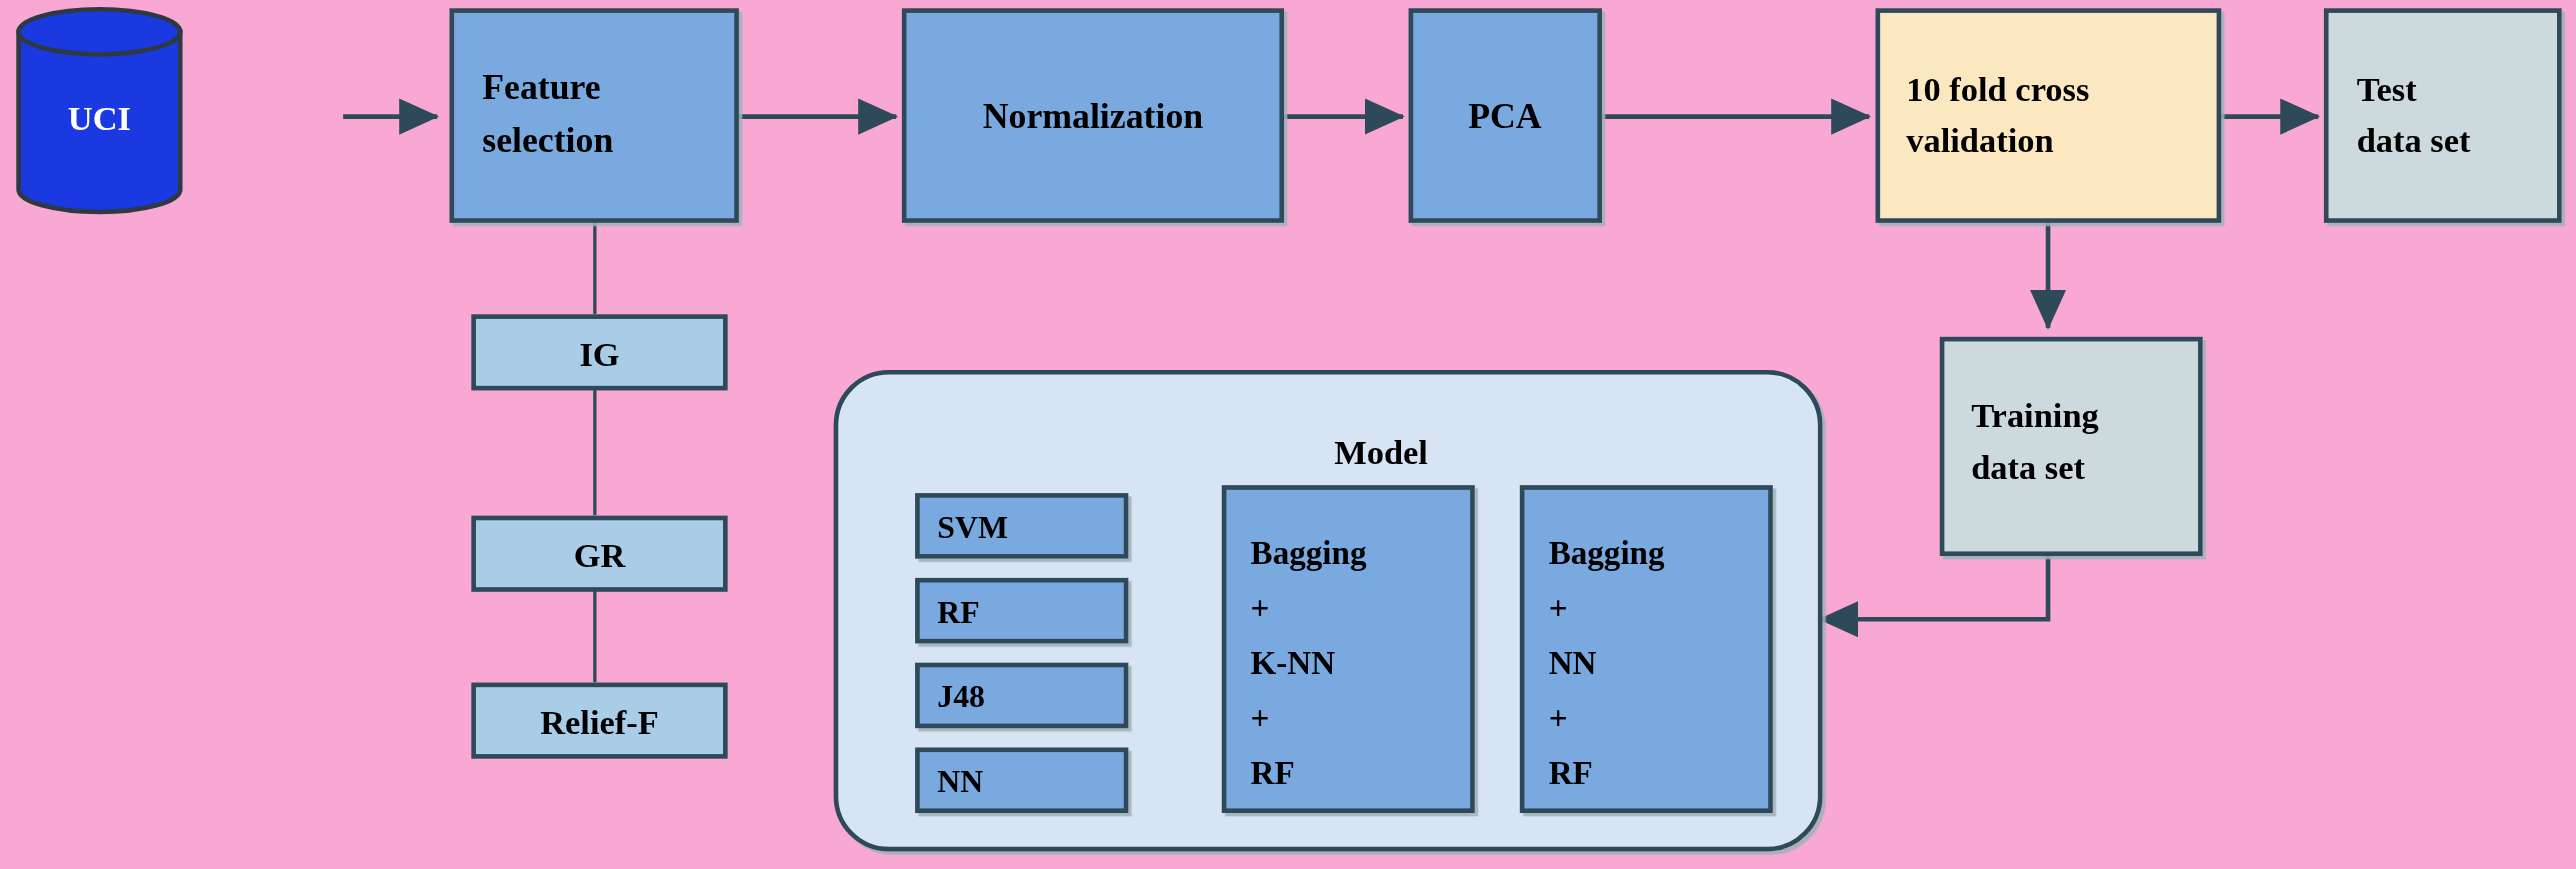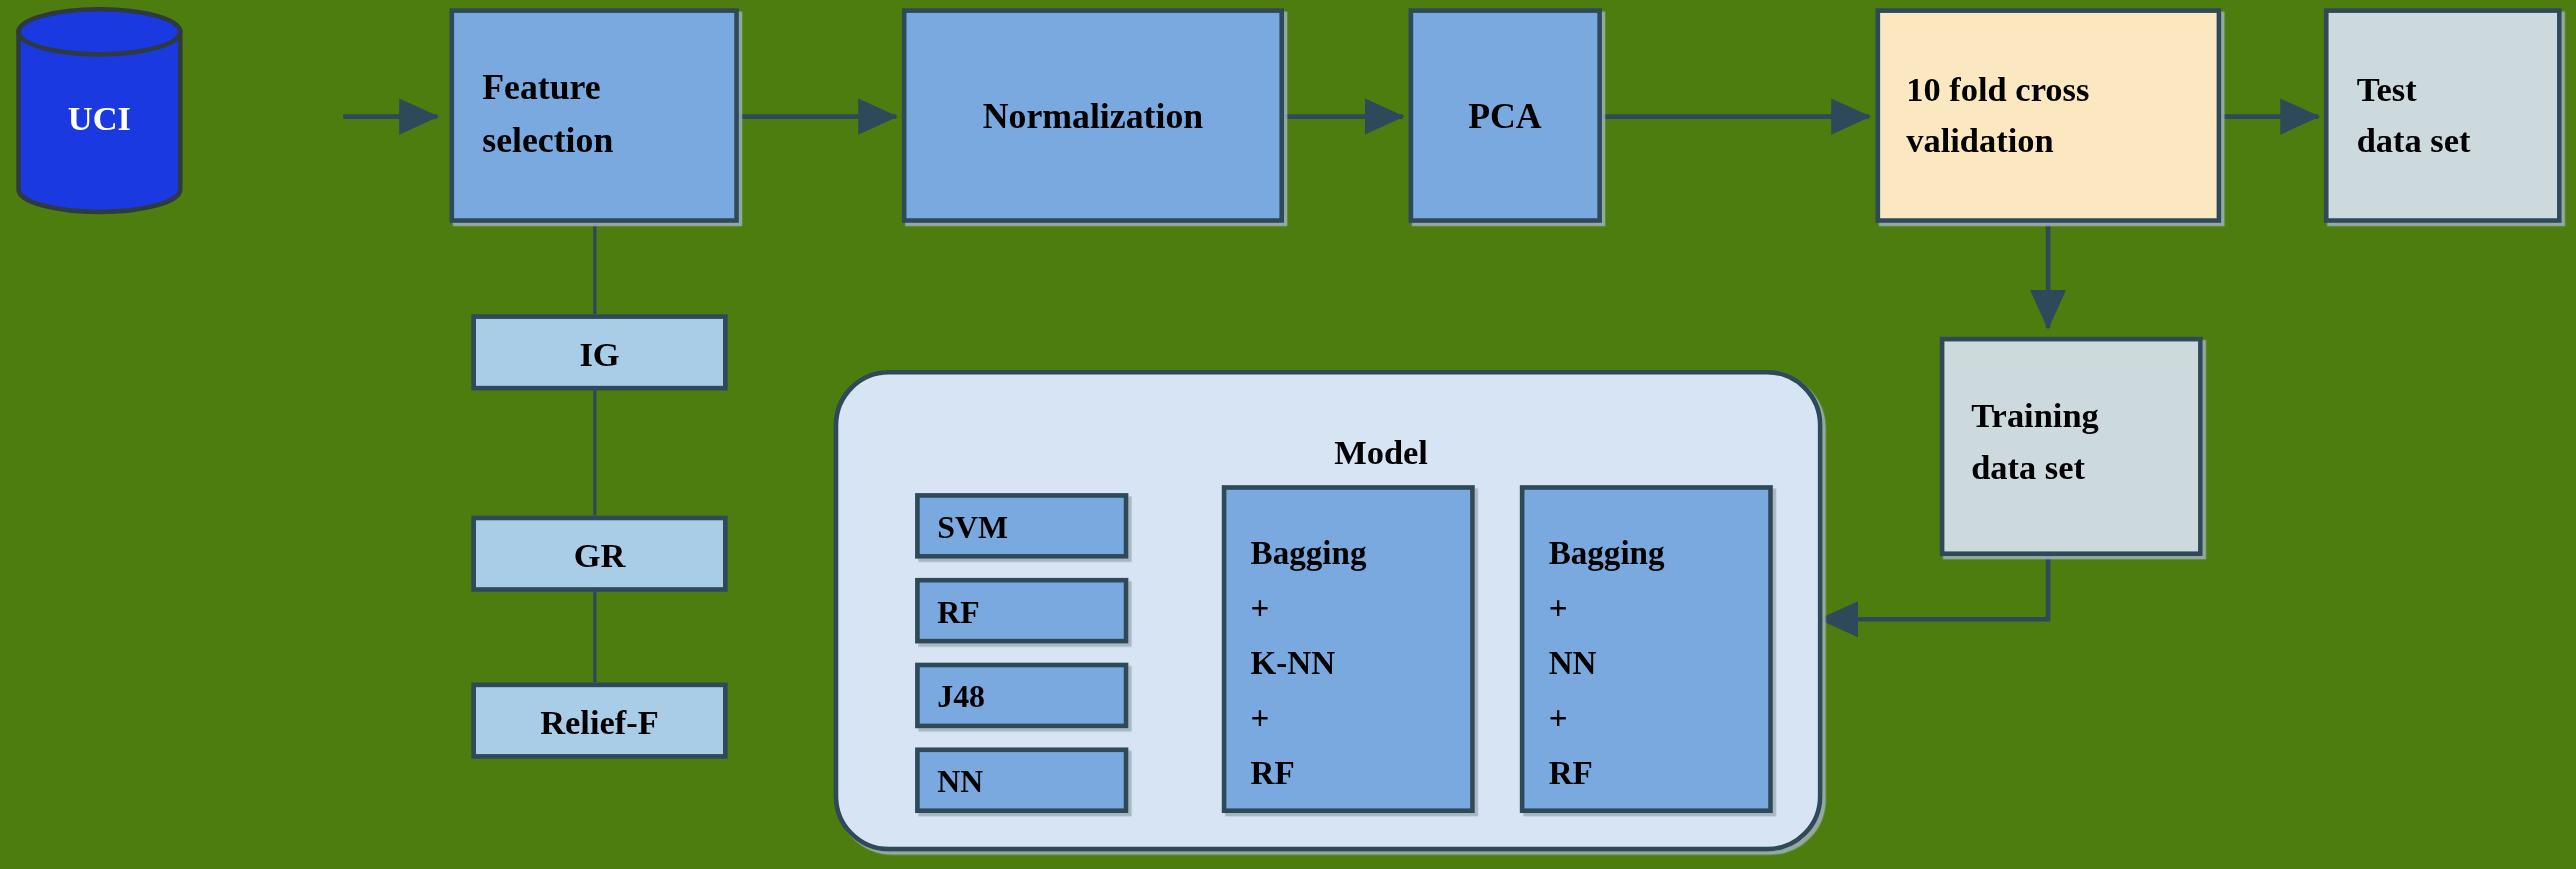--- a/index.html
+++ b/index.html
@@ -7,21 +7,21 @@
     padding: 0;
     background: #ffffff;
   }
   body {
     font-family: "Liberation Serif", "DejaVu Serif", serif;
   }
   #diagram-root {
     position: relative;
     width: 2576px;
     height: 869px;
-    background: #4d7c0f;
+    background: #f9a8d4;
     overflow: hidden;
   }
   svg.canvas {
     position: absolute;
     top: 0;
     left: 0;
     width: 2576px;
     height: 869px;
   }
   .node-label {

